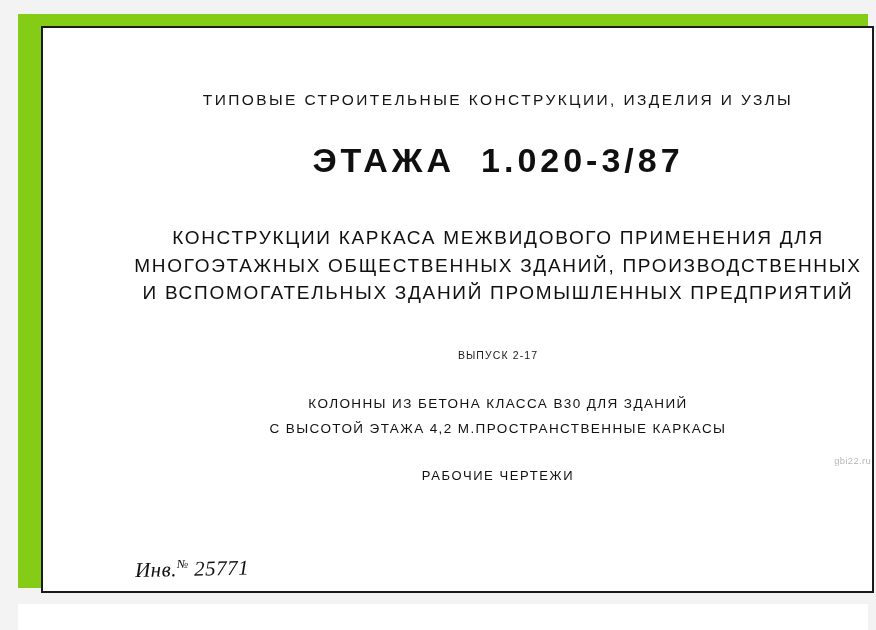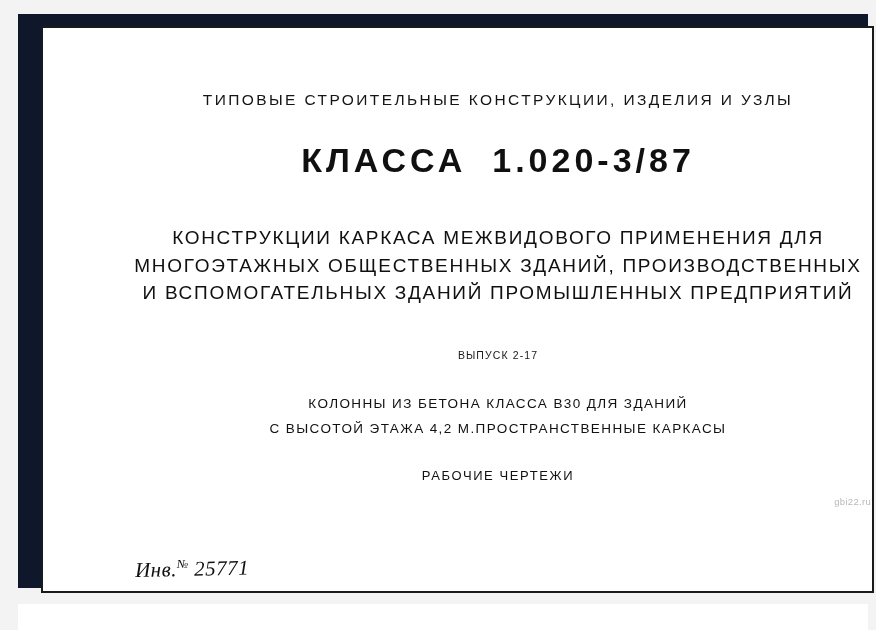--- a/index.html
+++ b/index.html
@@ -11,21 +11,21 @@
     width: 876px;
     height: 630px;
     overflow: hidden;
     font-family: "Liberation Sans", sans-serif;
     color: #0d0d0d;
   }
   #page {
     position: relative;
     width: 876px;
     height: 604px;
-    background: #0f172a;
+    background: #84cc16;
     text-decoration: underline;
   }
   
   #sheet-border {
     position: absolute;
     left: 41px;
     top: 26px;
     width: 833px;
     height: 567px;
     border: 2px solid #1a1a1a;
@@ -99,21 +99,21 @@
   }
   #doc-kind {
     margin-top: 30px;
     font-size: 13px;
     letter-spacing: 1.6px;
     color: #121212;
   }
   #watermark {
     position: absolute;
     right: 22px;
-    top: 428px;
+    top: 387px;
     font-size: 9.5px;
     letter-spacing: 0.3px;
     color: #b8b8b8;
   }
   #inventory {
     position: absolute;
     left: 32px;
     top: 490px;
     font-family: "Liberation Serif", serif;
     font-style: italic;
@@ -148,21 +148,21 @@
   <div class="scan-edge" id="edge-left"></div>
   <div class="scan-edge" id="edge-right"></div>
 
   <div id="sheet-border">
 
     <div id="content">
 
       <div class="ln" id="series-subject">ТИПОВЫЕ СТРОИТЕЛЬНЫЕ КОНСТРУКЦИИ, ИЗДЕЛИЯ И УЗЛЫ</div>
 
       <div class="ln" id="series-number">
-        <span>КЛАССА</span><span class="num-gap"></span><span>1.020-3/87</span>
+        <span>ЭТАЖА</span><span class="num-gap"></span><span>1.020-3/87</span>
       </div>
 
       <div id="title-block">
         <div class="ln">КОНСТРУКЦИИ КАРКАСА МЕЖВИДОВОГО ПРИМЕНЕНИЯ ДЛЯ</div>
         <div class="ln">МНОГОЭТАЖНЫХ ОБЩЕСТВЕННЫХ ЗДАНИЙ, ПРОИЗВОДСТВЕННЫХ</div>
         <div class="ln">И ВСПОМОГАТЕЛЬНЫХ ЗДАНИЙ ПРОМЫШЛЕННЫХ ПРЕДПРИЯТИЙ</div>
       </div>
 
       <div class="ln" id="issue">ВЫПУСК 2-17</div>
 

